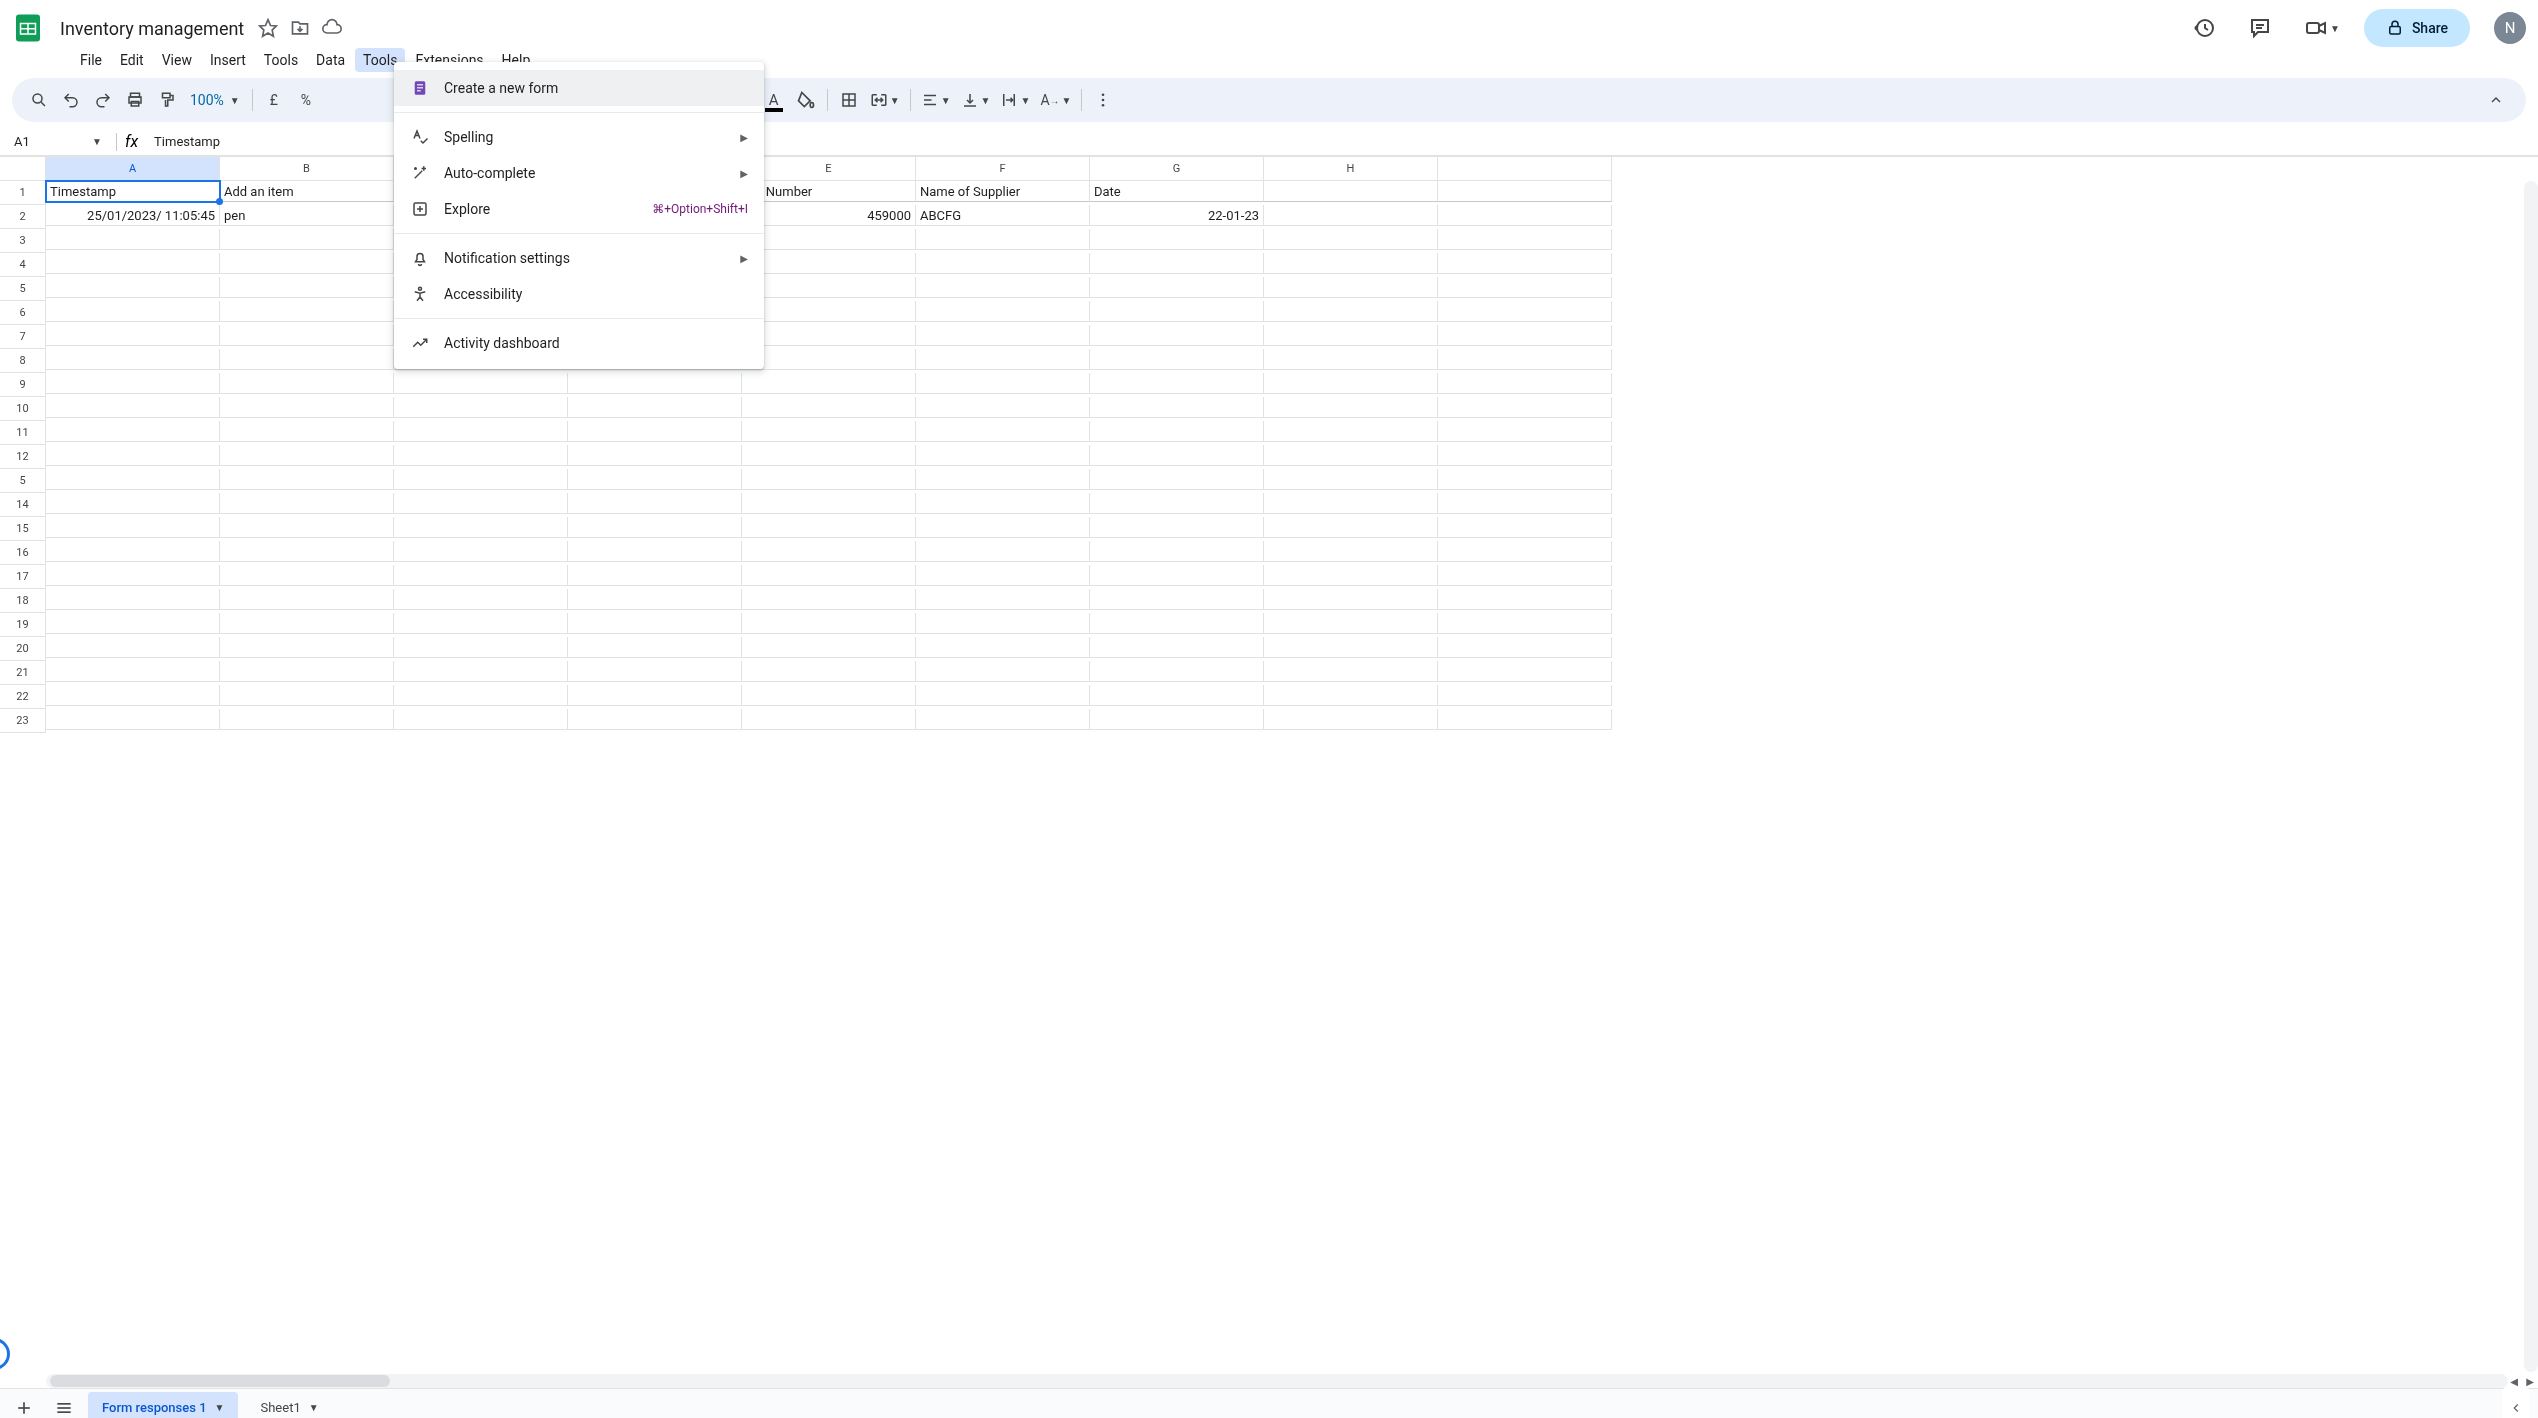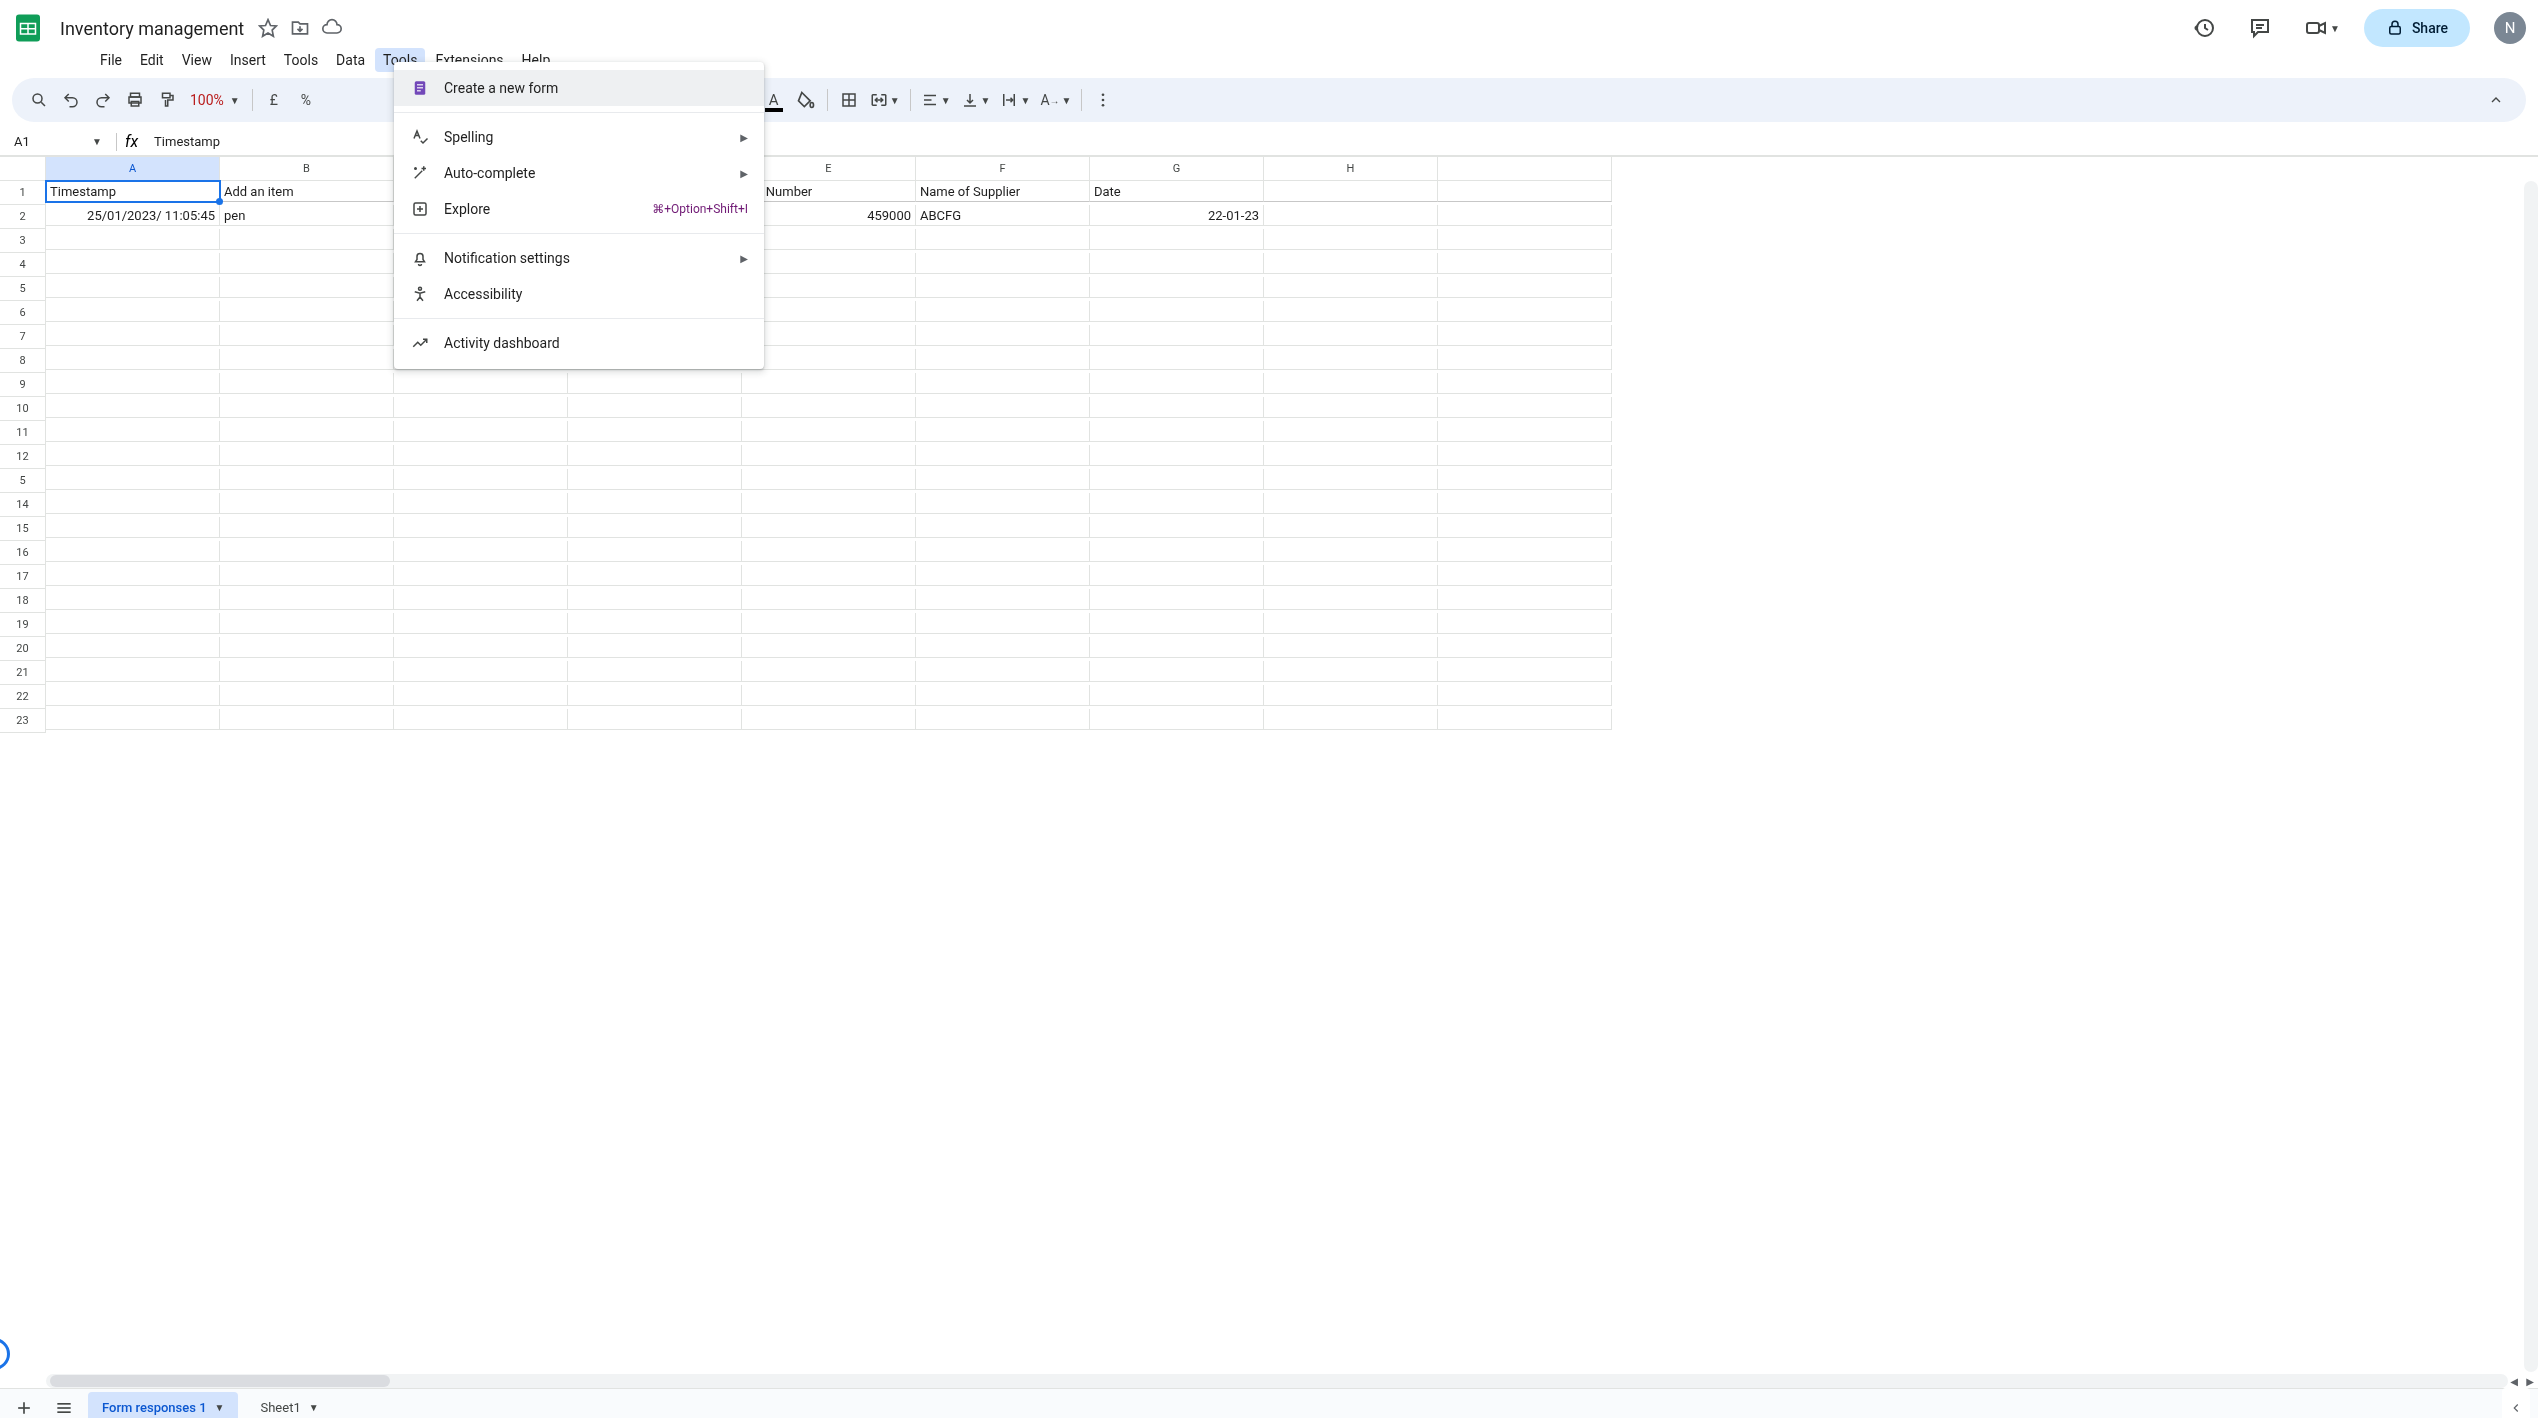--- a/index.html
+++ b/index.html
@@ -53,21 +53,20 @@
       display:flex; align-items:center; justify-content:center;
       font-size: 15px;
       margin-left: 8px;
     }
     
     .menu-row {
       display: flex;
       padding: 0 0 6px 72px;
       gap: 2px;
       font-size: 14px;
-      margin-left: 20px;
     }
     .menu-item {
       padding: 4px 8px;
       border-radius: 4px;
       cursor: pointer;
       color: #1f1f1f;
     }
     .menu-item.active { background: #d3e3fd; }
     
     .toolbar {
@@ -83,21 +82,21 @@
     .tool-btn {
       min-width: 30px; height: 30px;
       display: flex; align-items:center; justify-content:center;
       border-radius: 4px;
       color: #444746;
       cursor: pointer;
       padding: 0 4px;
     }
     .tool-sep { width: 1px; height: 22px; background: #c7c7c7; margin: 0 4px;}
     .zoom { display:flex; align-items:center; gap:6px; padding:0 6px; cursor:pointer;}
-    .zoom-val { font-size: 14px; color:#b91c1c;}
+    .zoom-val { font-size: 14px; color:#0369a1;}
     .dd { font-size:10px; color:#444746;}
     .text-color-btn { position:relative; width:30px; display:flex; flex-direction:column; align-items:center; justify-content:center;}
     .text-color-bar { position:absolute; bottom:3px; width:18px; height:4px; background:#000; }
     .toolbar-right { margin-left:auto; display:flex; align-items:center;}
     .collapse-up { width:36px; height:36px; border-radius:50%; display:flex; align-items:center; justify-content:center; color:#444746; cursor:pointer;}
     
     .formula-row {
       display:flex; align-items:center;
       height: 28px;
       border-bottom: 1px solid #e1e3e1;

